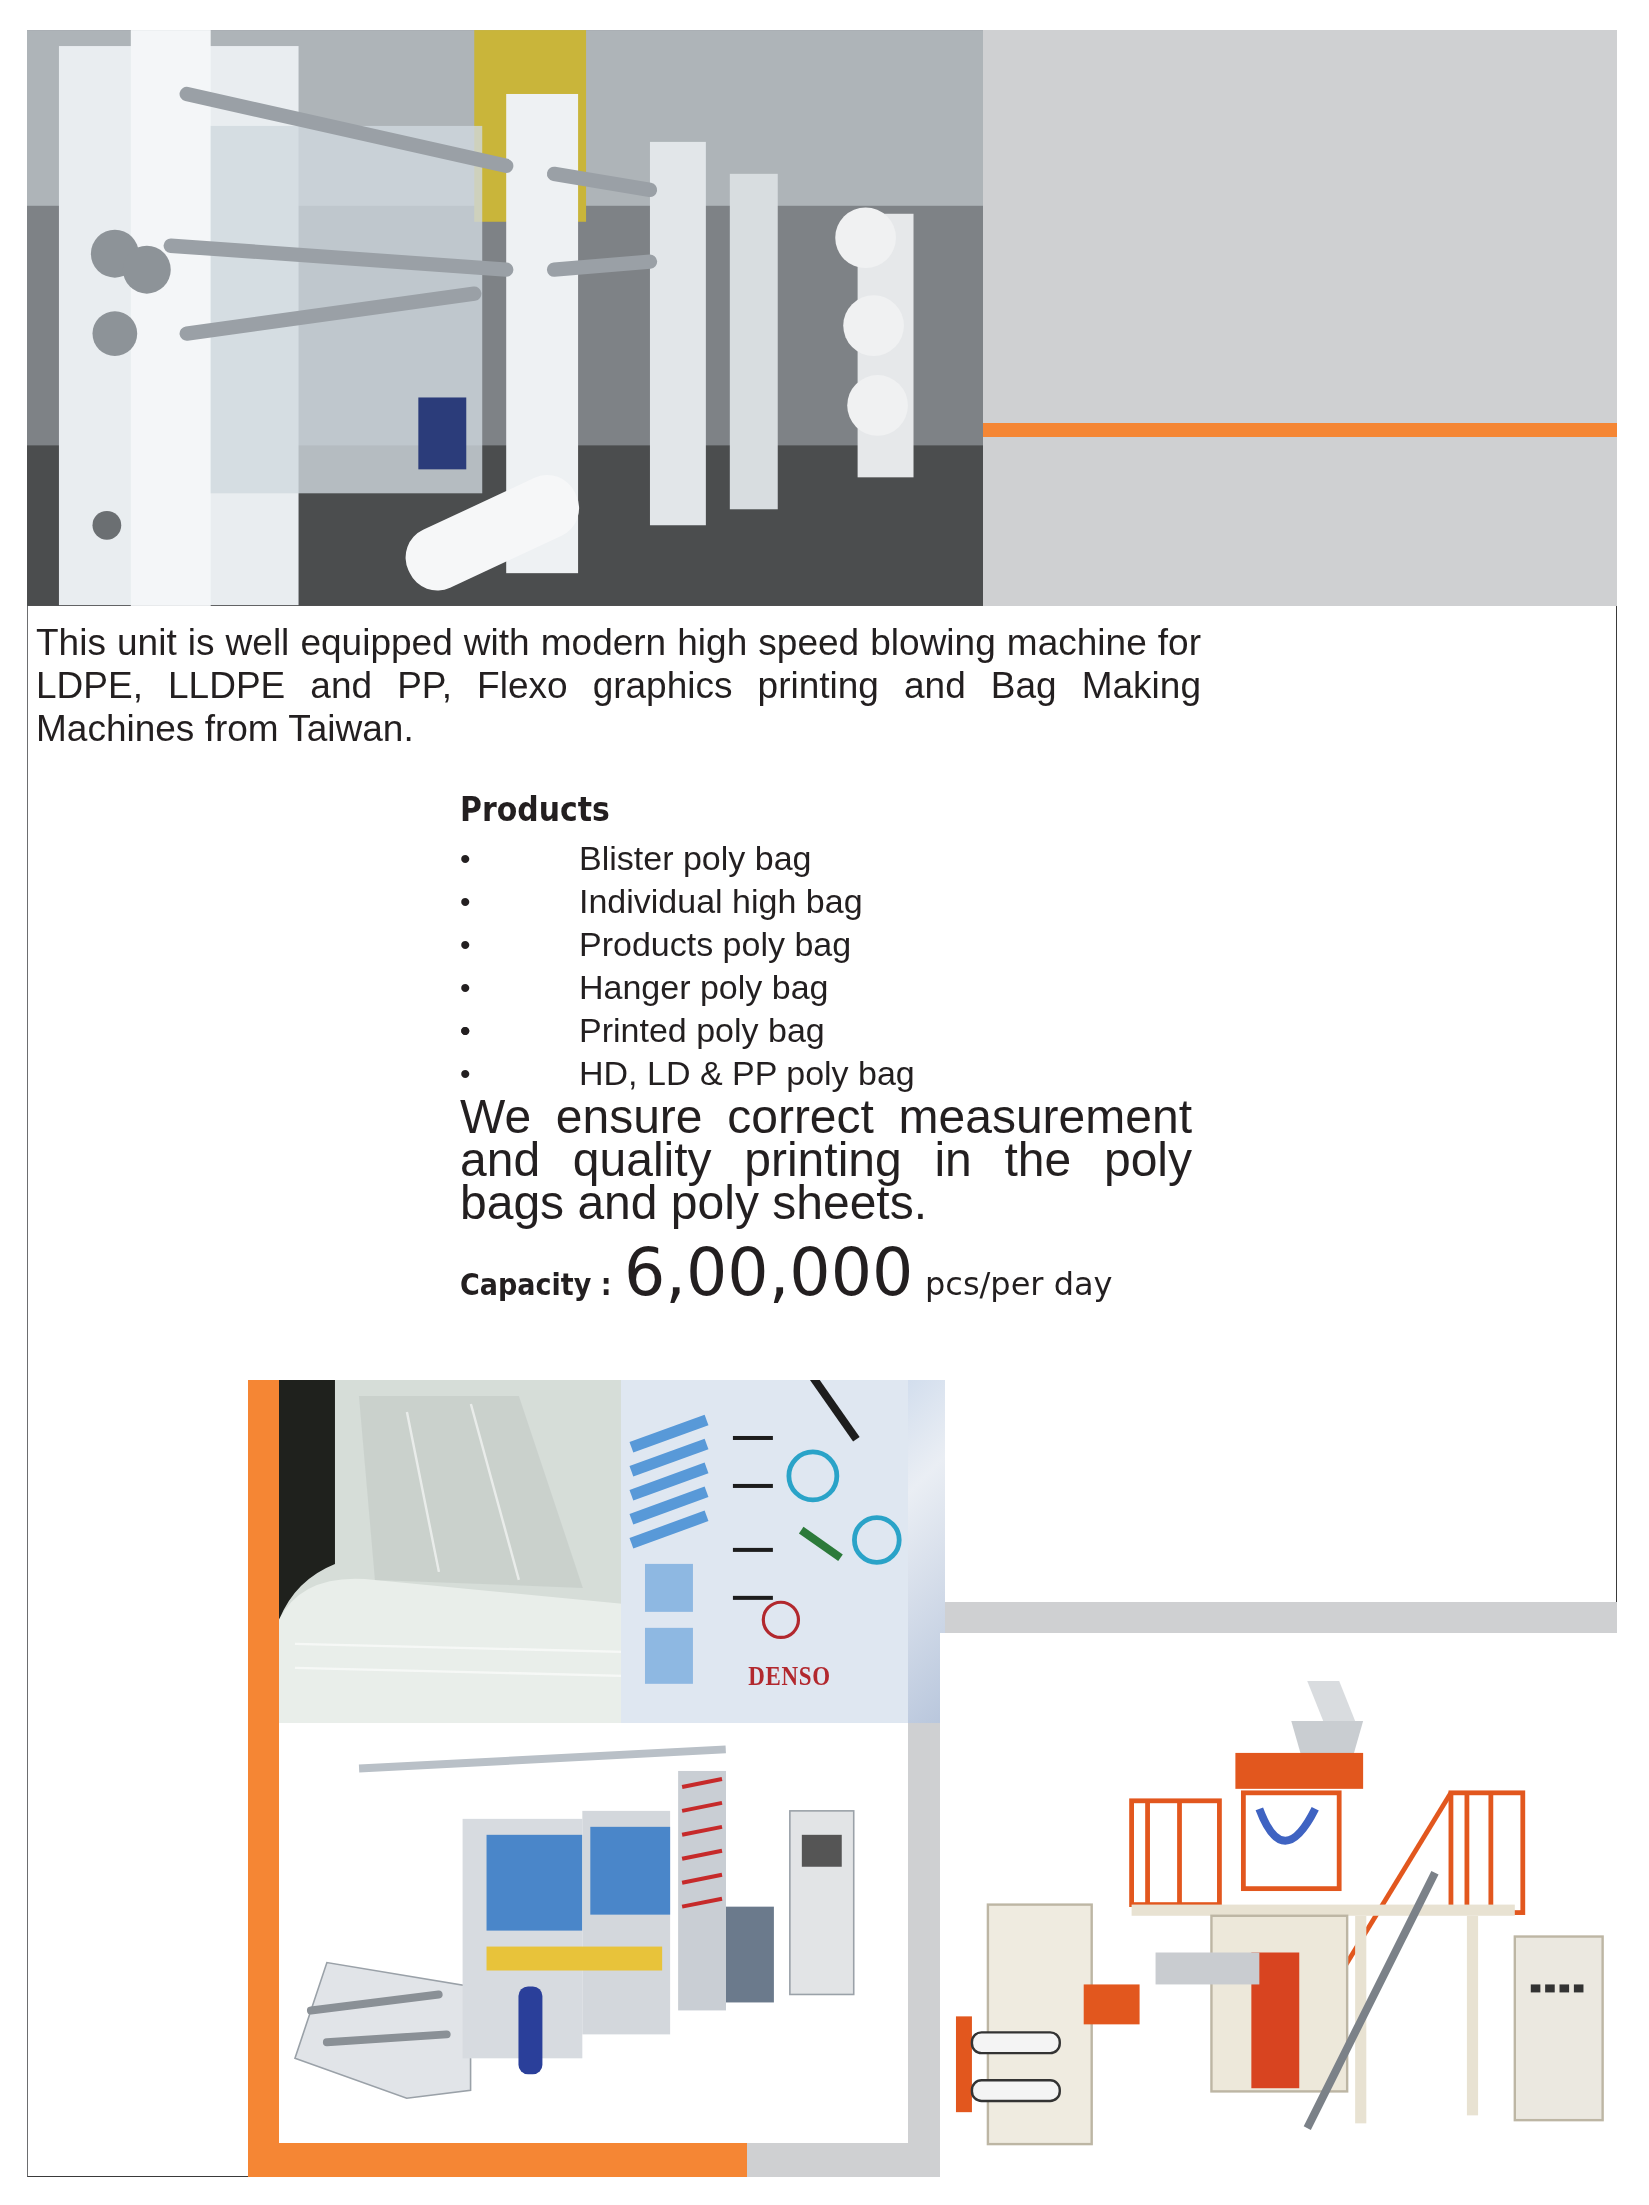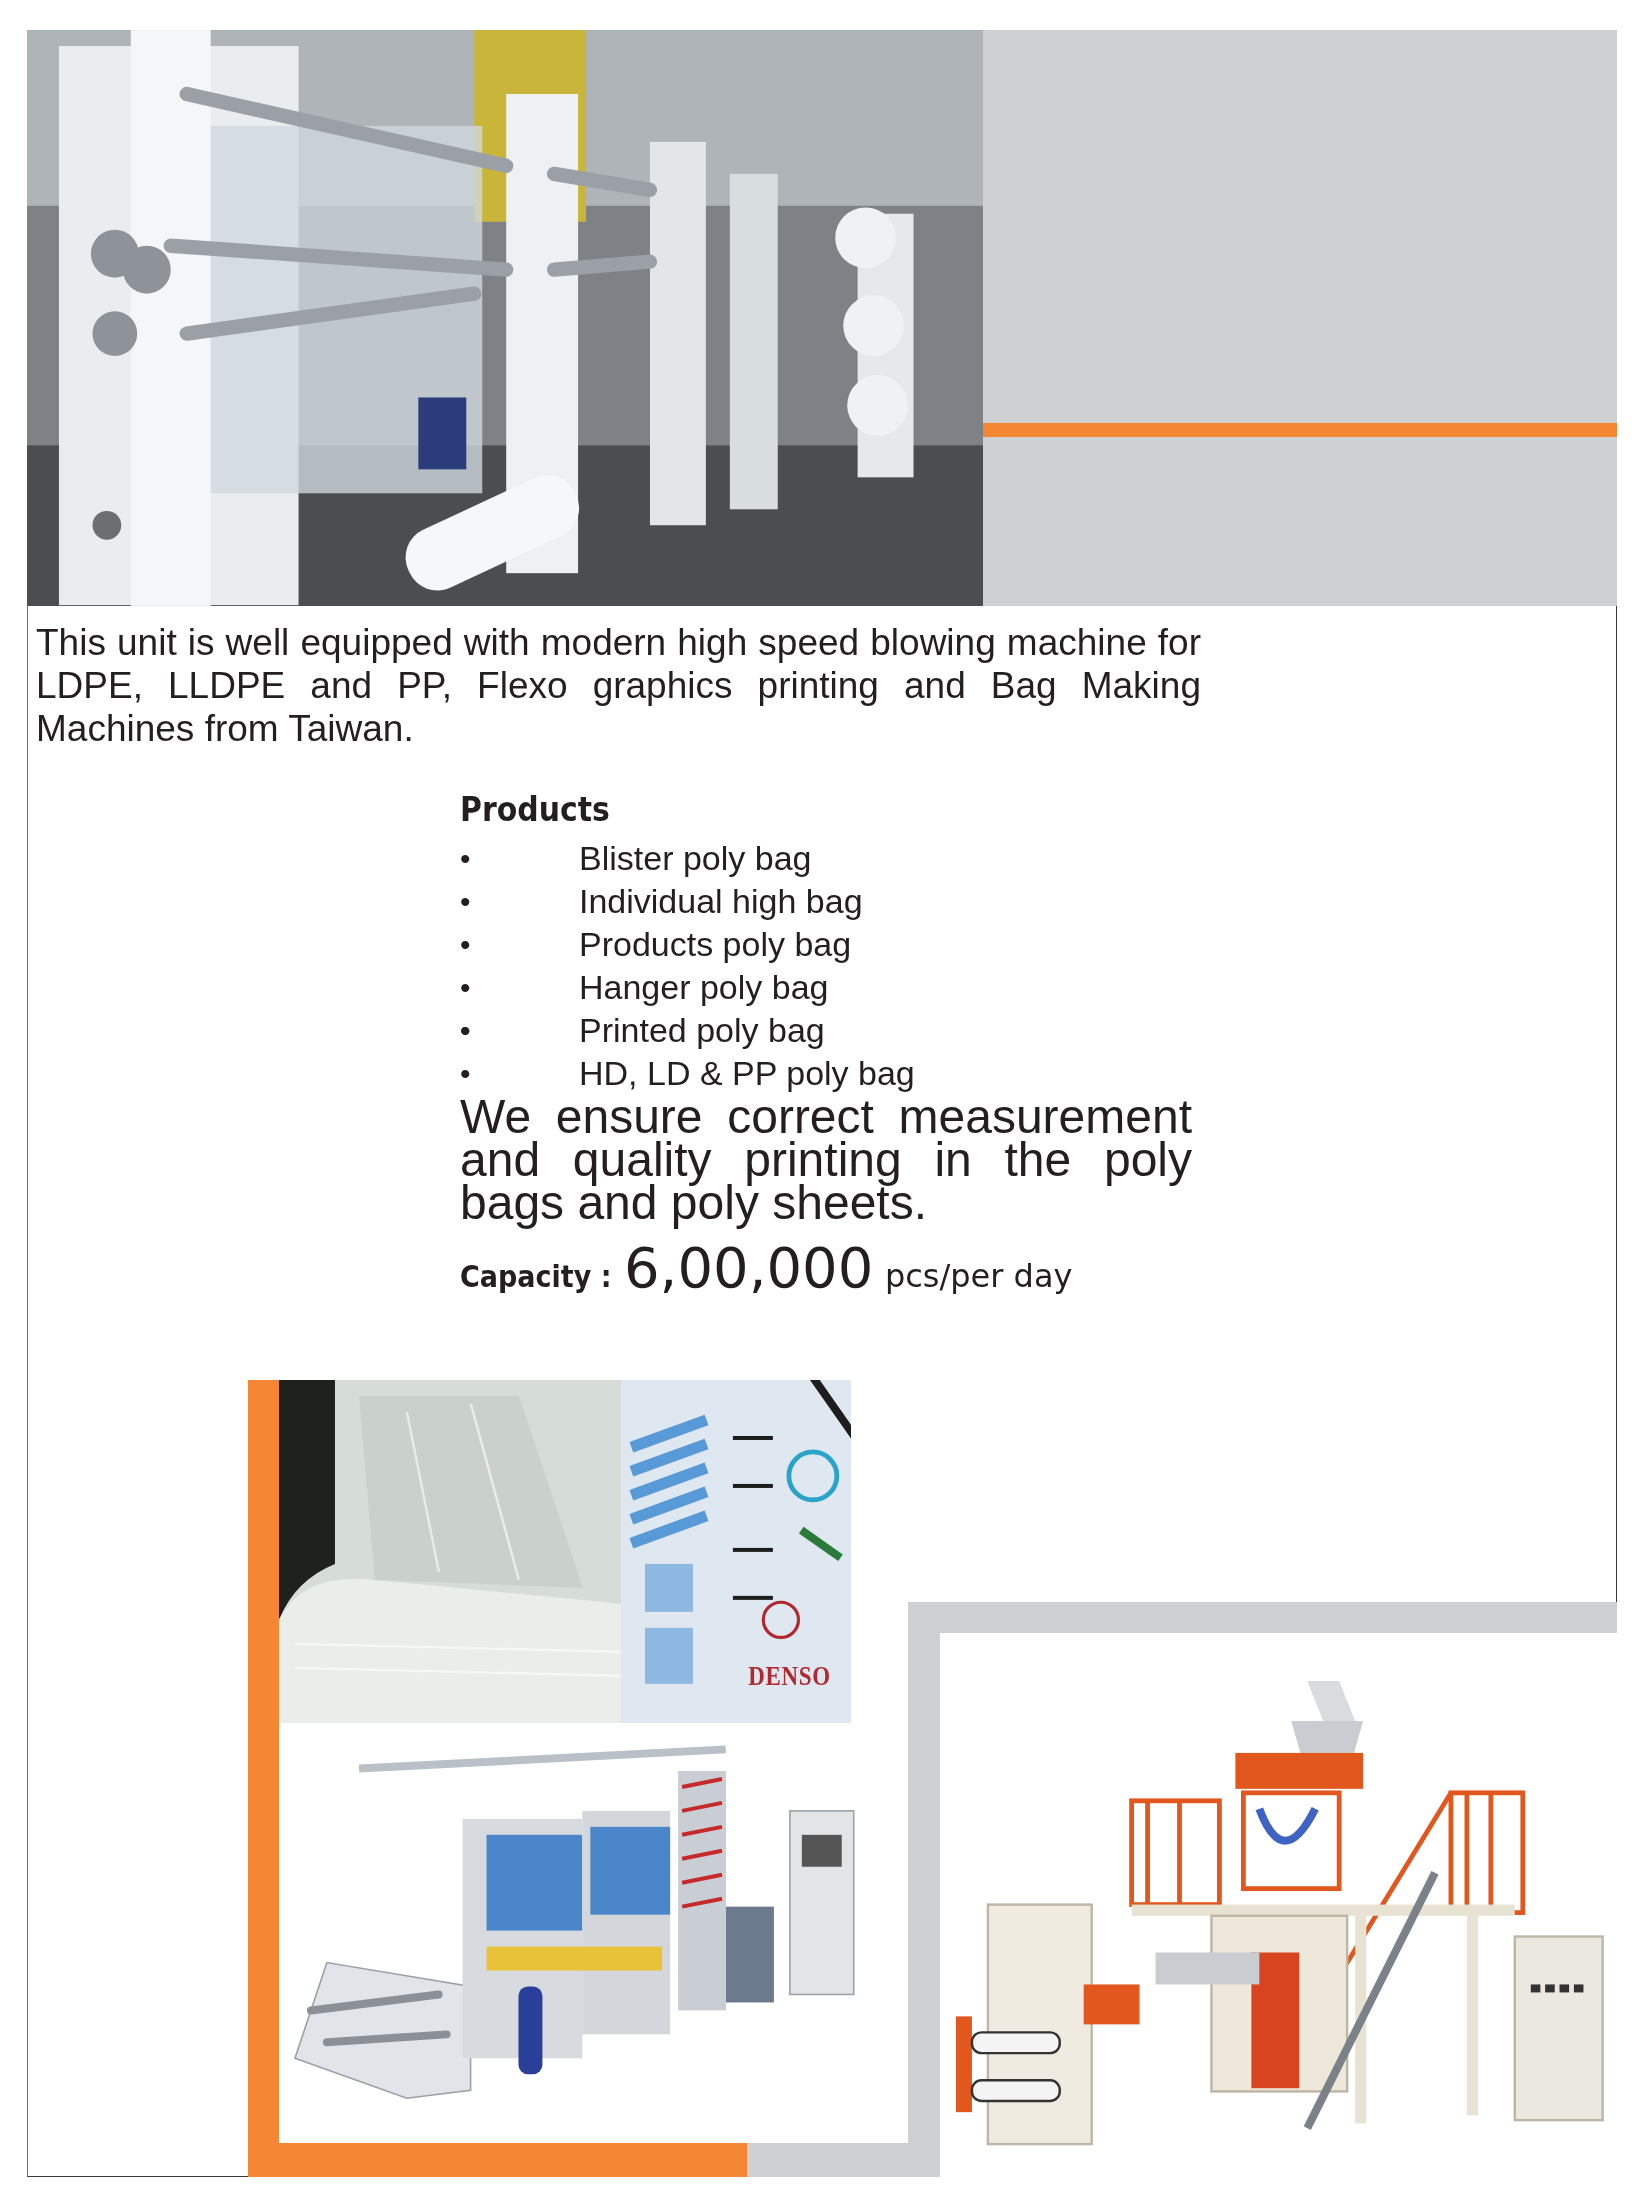--- a/index.html
+++ b/index.html
@@ -11,32 +11,32 @@
   .orange-bar { left: 983px; top: 423px; width: 634px; height: 14.4px; background: #f58634; }
   .intro { left: 36px; top: 621px; width: 1165px; font-size: 37px; line-height: 43px; text-align: justify; text-align-last: left; letter-spacing: 0px; }
   .products { left: 460px; top: 787px; width: 732px; }
   .products h2 { margin: 0; font-family: "DejaVu Sans", sans-serif; font-weight: bold; font-size: 34px; line-height: 45px; color: #231f20; transform: scaleX(0.88); transform-origin: left; }
   .plist { list-style: none; margin: 4.8px 0 0 0; padding: 0; }
   .plist li { position: relative; font-size: 34px; line-height: 43px; padding-left: 119px; }
   .plist li .bullet { position: absolute; left: 0; top: 0; font-size: 30px; }
   .ensure { font-size: 48px; line-height: 43px; text-align: justify; text-align-last: left; margin-top: 0; }
   .capacity { margin-top: 11.2px; white-space: nowrap; }
   .cap-label { font-family: "DejaVu Sans", sans-serif; font-weight: bold; font-size: 30px; transform: scaleX(0.9); display: inline-block; transform-origin: left; margin-right: -11.2px; }
-  .cap-value { font-family: "DejaVu Sans", sans-serif; font-size: 56px; margin-left: 3.2px; }
+  .cap-value { font-family: "DejaVu Sans", sans-serif; font-size: 65px; margin-left: 3.2px; }
   .cap-unit { font-family: "DejaVu Sans", sans-serif; font-size: 32px; margin-left: 8px; }
 
   .orange-L-left { left: 248px; top: 1380px; width: 31px; height: 797px; background: #f58634; }
   .orange-L-bottom { left: 248px; top: 2143px; width: 499px; height: 34px; background: #f58634; }
   .gray-bottom { left: 747px; top: 2143px; width: 161px; height: 34px; background: #cfd0d2; }
   .gray-col { left: 908px; top: 1602px; width: 32px; height: 575px; background: #cfd0d2; }
   .gray-top-band { left: 908px; top: 1602px; width: 709px; height: 31px; background: #cfd0d2; }
   .white-panel-left { left: 279px; top: 1723px; width: 629px; height: 420px; background: #ffffff; overflow: hidden; }
   .white-panel-right { left: 940px; top: 1633px; width: 677px; height: 544px; background: #ffffff; overflow: hidden; }
   .bag-photo-1 { left: 279px; top: 1380px; width: 343px; height: 343px; overflow: hidden; background: radial-gradient(ellipse at 55% 60%, #eef1ee 0%, #cfd6d2 35%, #8e9690 60%, #2a2c28 85%); }
-  .bag-photo-2 { left: 621px; top: 1380px; width: 230px; height: 343px; overflow: hidden; background: linear-gradient(135deg, #d9e4f0 0%, #c7d6ea 35%, #eaeef4 60%, #b8c6dc 100%); }
+  .bag-photo-2 { left: 621px; top: 1380px; width: 324px; height: 343px; overflow: hidden; background: linear-gradient(135deg, #d9e4f0 0%, #c7d6ea 35%, #eaeef4 60%, #b8c6dc 100%); }
   .denso { position: absolute; left: 120px; top: 281px; font-family: "Liberation Serif", serif; font-weight: bold; font-size: 27px; color: #b2282e; letter-spacing: 0.8px; transform: scaleX(0.85); }
   svg { display: block; }
 </style>
 </head>
 <body>
 
 <div class="abs frame"></div>
 
 <div class="abs top-photo">
   <svg width="956" height="576" viewBox="0 0 1197 721">

